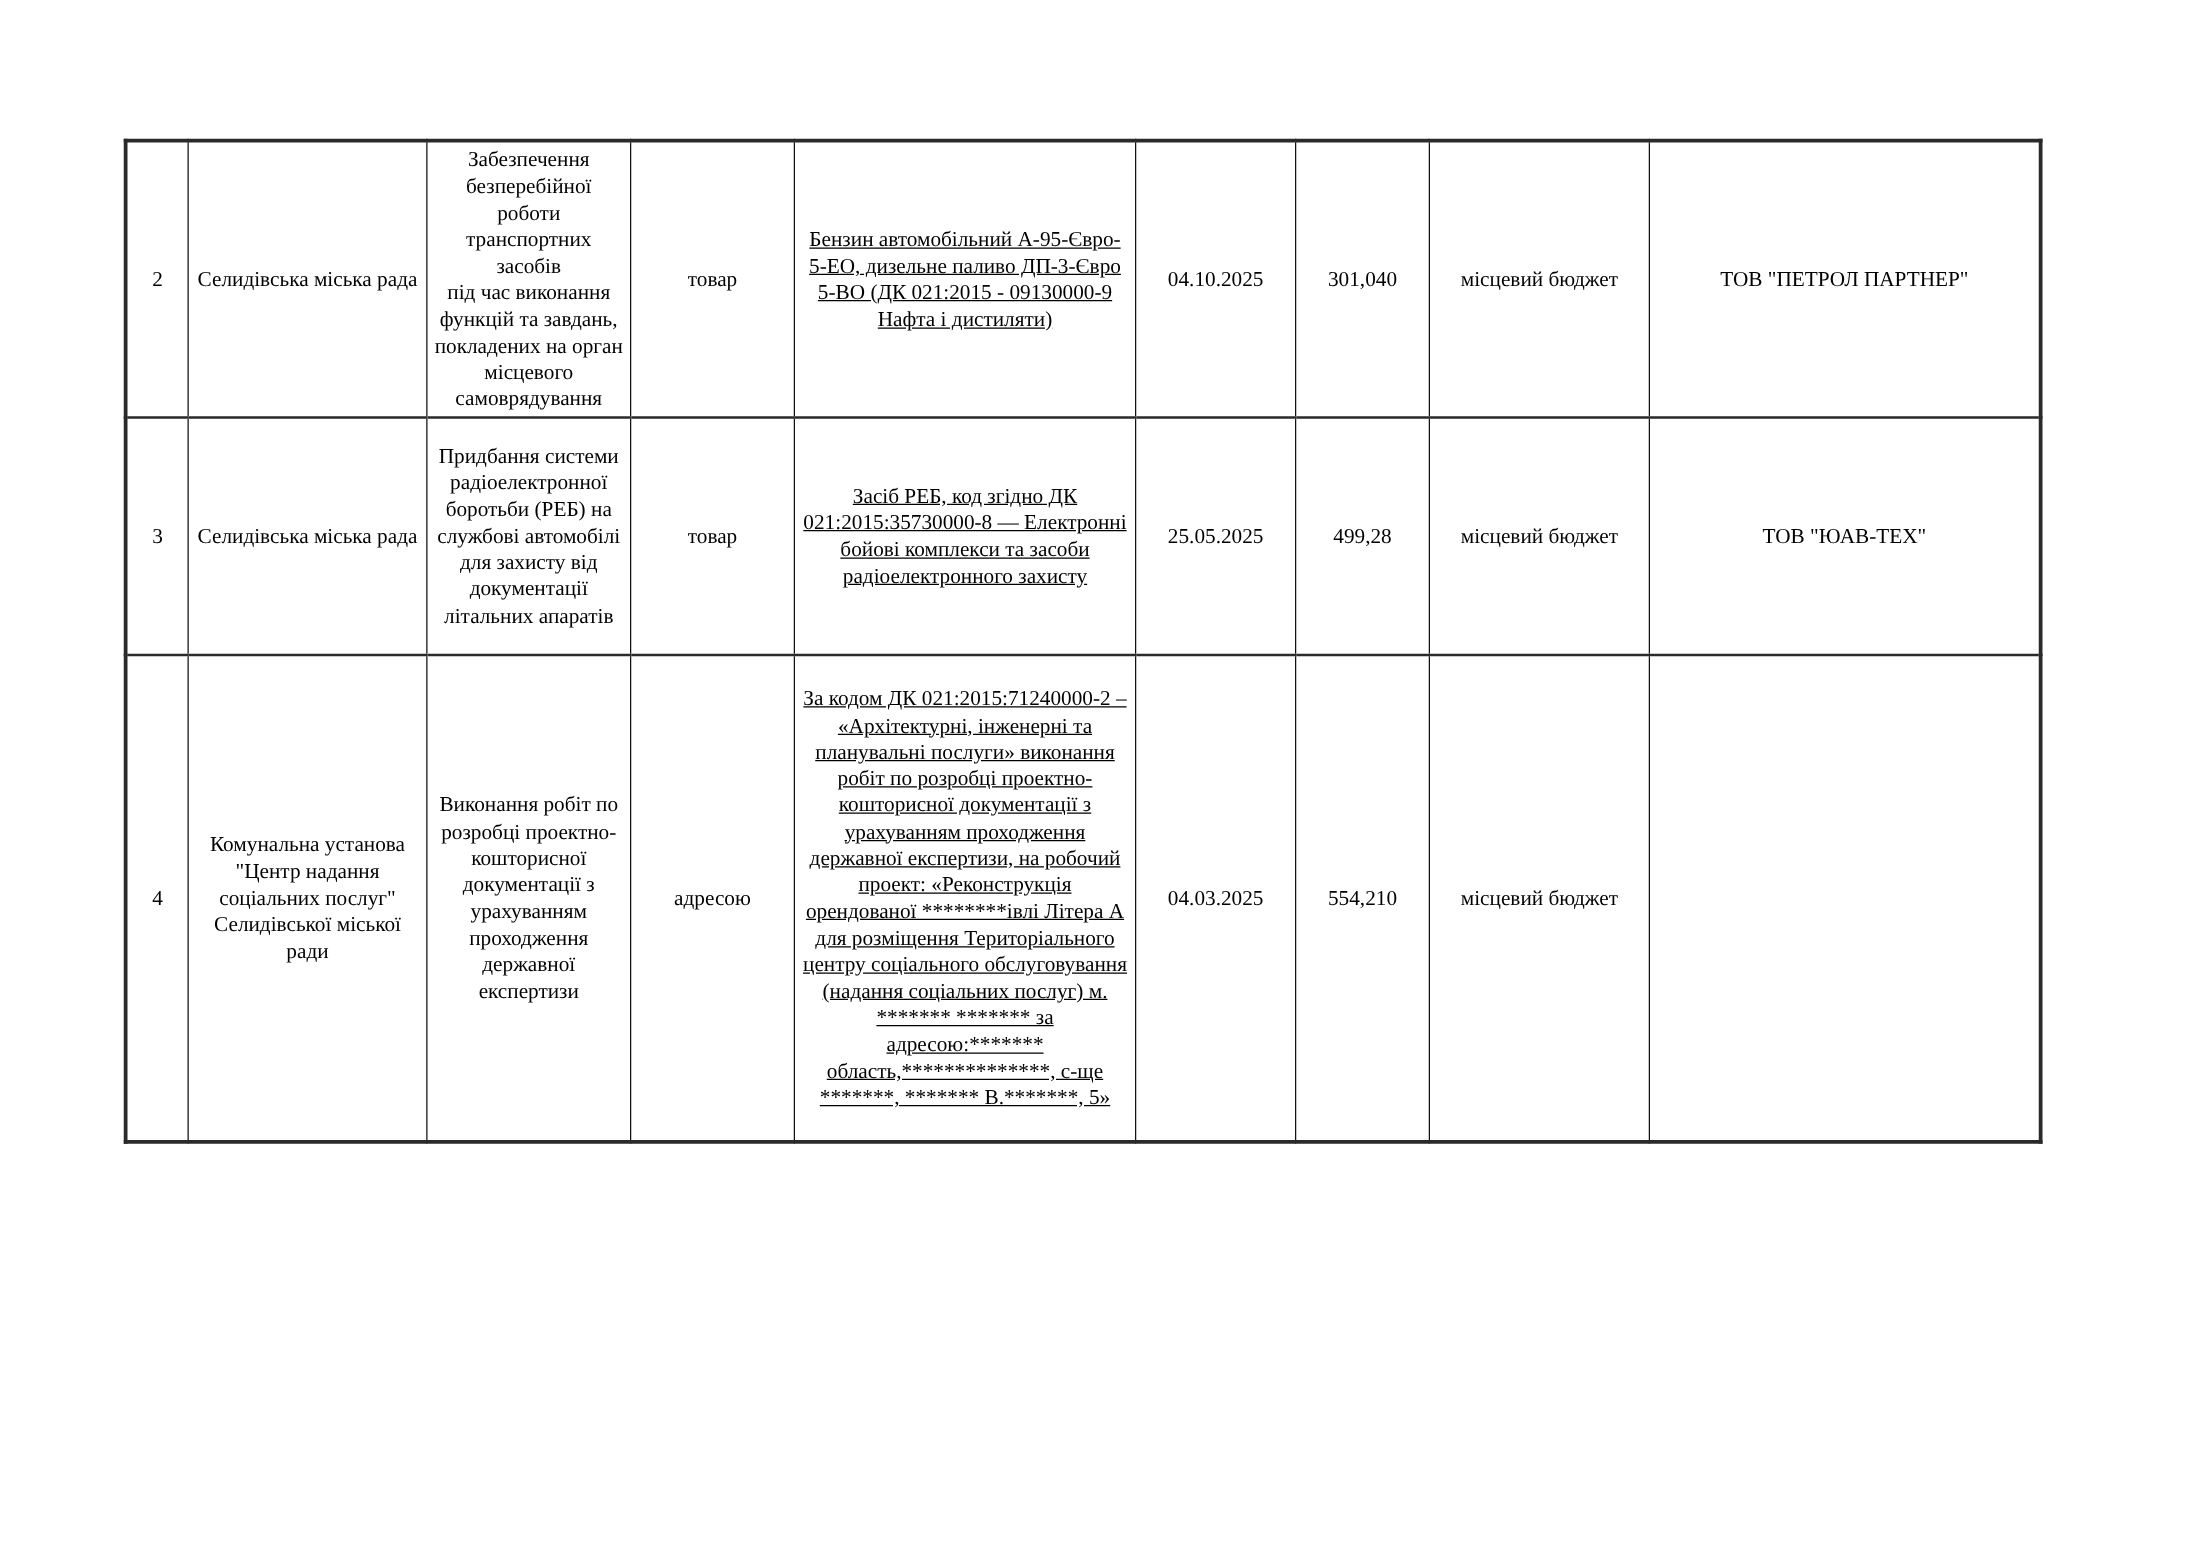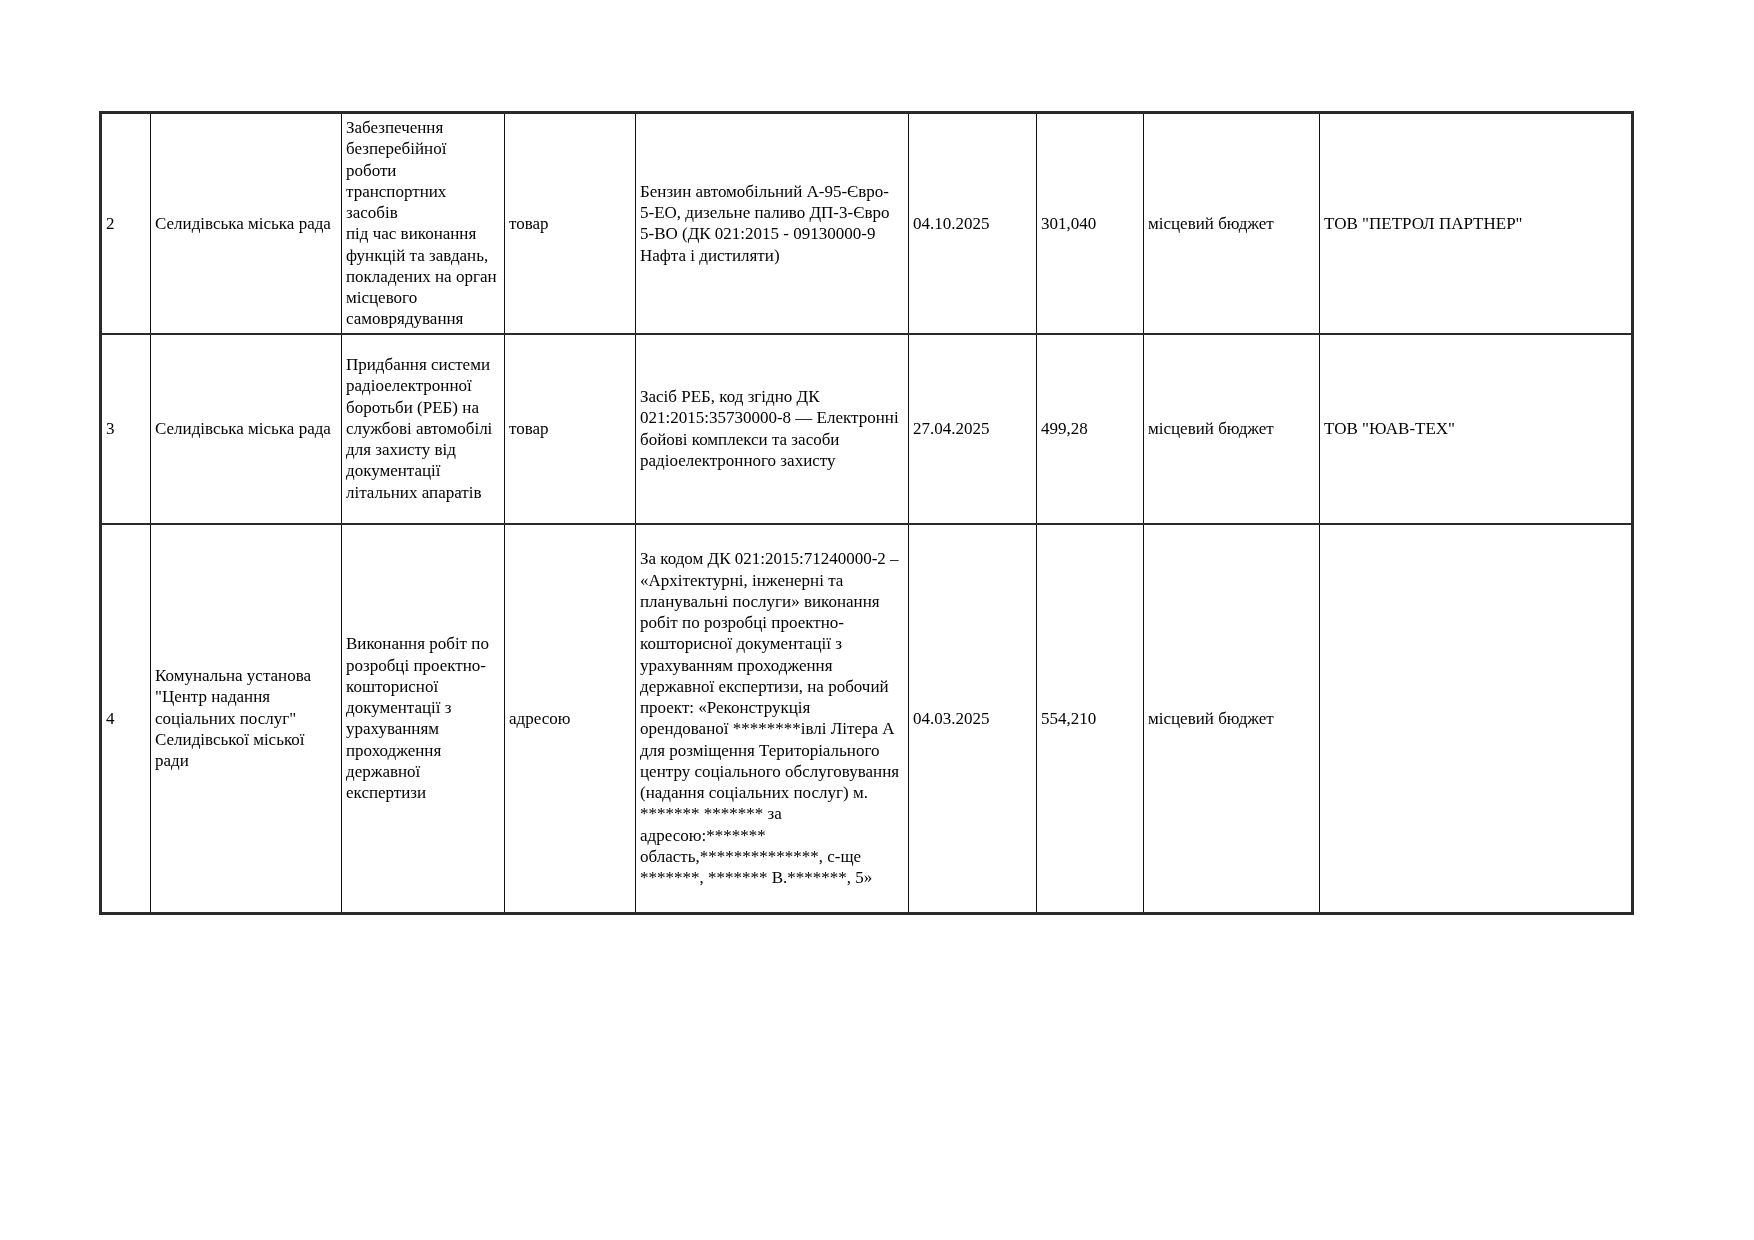--- a/index.html
+++ b/index.html
@@ -22,32 +22,33 @@
     top: 111px;
     border-collapse: collapse;
     table-layout: fixed;
     border: 3px solid #2a2a2a;
   }
   table.doc-table td {
     border-left: 1px solid #111111;
     border-right: 1px solid #111111;
     border-top: 2px solid #2a2a2a;
     border-bottom: 2px solid #2a2a2a;
+    text-align: center;
     vertical-align: middle;
     font-size: 17px;
     line-height: 1.25;
     white-space: pre-line;
     padding: 2px 4px;
     overflow: hidden;
     word-wrap: break-word;
   }
   tr.r0 { height: 221px; }
   tr.r1 { height: 190px; }
   tr.r2 { height: 390px; }
-  td.item-cell { line-height: 1.27; }
+  td.item-cell { line-height: 1.27; text-decoration: underline; }
 </style>
 </head>
 <body>
 
 <div class="page">
   <table class="doc-table">
     <colgroup>
       <col style="width:50px">
       <col style="width:191px">
       <col style="width:163px">
@@ -88,21 +89,21 @@
 боротьби (РЕБ) на
 службові автомобілі
 для захисту від
 документації
 літальних апаратів</td>
         <td>товар</td>
         <td class="item-cell">Засіб РЕБ, код згідно ДК
 021:2015:35730000-8 — Електронні
 бойові комплекси та засоби
 радіоелектронного захисту</td>
-        <td>27.04.2025</td>
+        <td>25.05.2025</td>
         <td>499,28</td>
         <td>місцевий бюджет</td>
         <td>ТОВ "ЮАВ-ТЕХ"</td>
       </tr>
       <tr class="r2">
         <td>4</td>
         <td>Комунальна установа
 "Центр надання
 соціальних послуг"
 Селидівської міської

